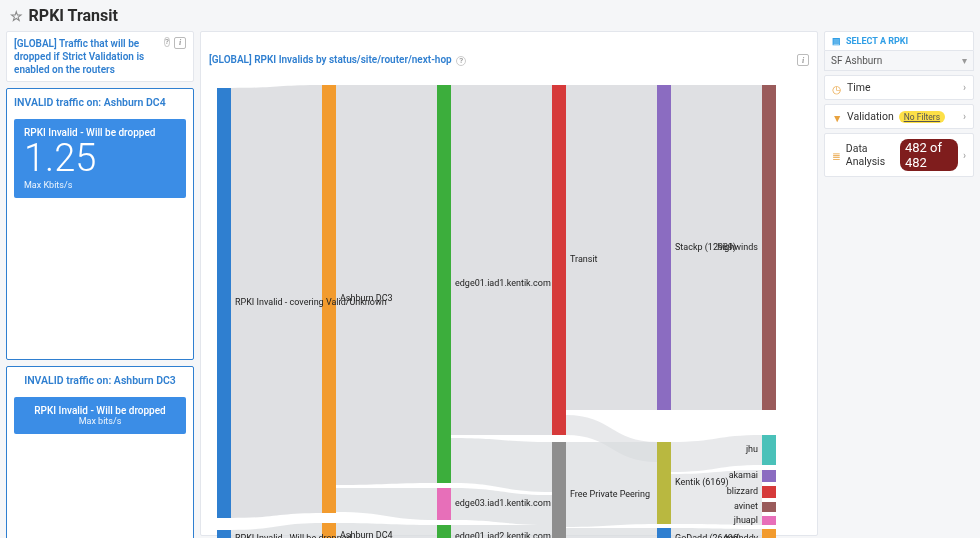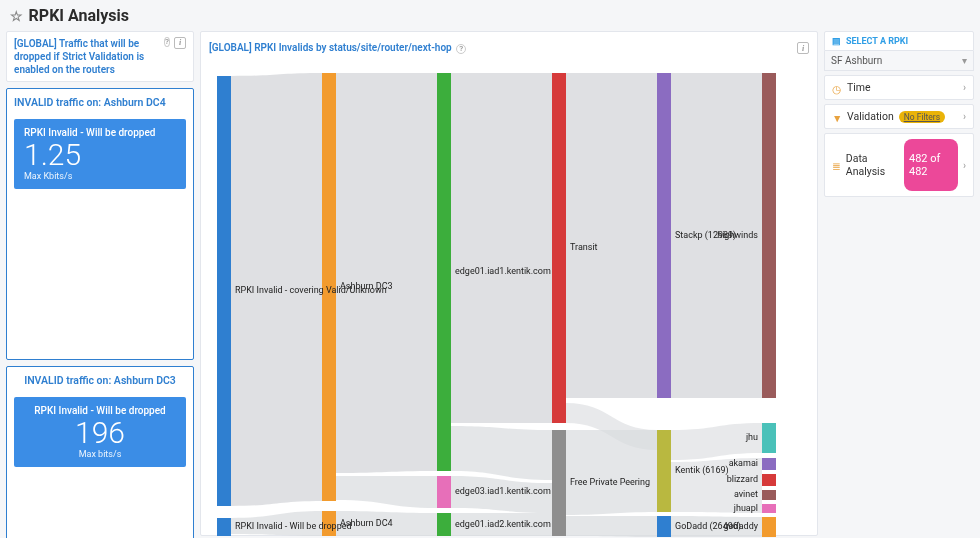--- a/index.html
+++ b/index.html
@@ -21,21 +21,21 @@
     align-items: center;
     gap: 6px;
   }
   .star { color: #888; font-size: 14px; }
   .layout {
     display: flex;
     gap: 6px;
     padding: 0 6px;
   }
   .col-left { width: 188px; flex-shrink: 0; display: flex; flex-direction: column; gap: 6px; }
-  .col-main { flex: 1; background: #fff; border: 1px solid #e3e6ec; border-radius: 2px; padding: 8px 6px; height: 505px; }
+  .col-main { flex: 1; background: #fff; border: 1px solid #e3e6ec; border-radius: 2px; padding: 20px 6px; height: 505px; }
   .col-right { width: 150px; flex-shrink: 0; display: flex; flex-direction: column; gap: 4px; }
 
   .panel {
     background: #fff;
     border: 1px solid #e3e6ec;
     border-radius: 2px;
     padding: 5px 7px;
   }
   .panel.blue { border: 1.5px solid #2f7fd0; }
   .panel-title {
@@ -73,21 +73,21 @@
     margin-left: 2px;
   }
   .metric-card {
     background: #3b8de6;
     color: #fff;
     padding: 8px 10px;
     border-radius: 2px;
     margin: 6px 0;
   }
   .metric-title { font-size: 10px; font-weight: 500; }
-  .metric-value { font-size: 30px; font-weight: 300; line-height: 1.1; }
+  .metric-value { font-size: 38px; font-weight: 300; line-height: 1.1; }
   .metric-unit { font-size: 9px; opacity: 0.9; }
   .invalid-head { font-size: 10.5px; color: #2f7fd0; font-weight: 600; padding: 2px 0 4px; }
 
   .main-title { font-size: 10px; color: #2f7fd0; font-weight: 600; display:flex; justify-content:space-between; align-items:center; padding: 2px 2px 4px;}
   .sankey { position: relative; width: 100%; height: 480px; }
   .sankey svg { width: 100%; height: 100%; }
   .node-label {
     position: absolute;
     font-size: 9px;
     color: #222;
@@ -129,46 +129,46 @@
     border: 1px solid #e3e6ec;
     border-top: none;
     padding: 4px 6px;
     font-size: 10px;
     color: #555;
     display: flex;
     justify-content: space-between;
     align-items: center;
   }
   .badge-pill {
-    background: #eab308;
+    background: #fde047;
     border-radius: 8px;
     font-size: 8.5px;
     padding: 1px 5px;
     color: #555;
     text-decoration: underline;
   }
   .badge-blue {
-    background: #ec4899;
+    background: #7f1d1d;
     color: #fff;
     border-radius: 8px;
-    font-size: 11px;
-    padding: 13px 5px;
+    font-size: 13px;
+    padding: 1px 5px;
   }
   .ic { width: 10px; height: 10px; display: inline-block; }
   .ic-clock { color: #e8a23e; }
   .ic-filter { color: #e8a23e; }
   .ic-data { color: #e8a23e; }
   .ic-site { color: #2f9ee6; }
 </style>
 </head>
 <body>
 
 <div class="header">
   <span class="star">☆</span>
-  <span>RPKI Analysis</span>
+  <span>RPKI Transit</span>
 </div>
 
 <div class="layout">
 
   <div class="col-left">
     <div class="panel">
       <div class="panel-title">
         <span>[GLOBAL] Traffic that will be dropped if Strict Validation is enabled on the routers</span>
         <span class="q-icon">?</span>
         <span class="info-icon">i</span>
@@ -181,21 +181,20 @@
         <div class="metric-title">RPKI Invalid - Will be dropped</div>
         <div class="metric-value">1.25</div>
         <div class="metric-unit">Max Kbits/s</div>
       </div>
     </div>
 
     <div class="panel blue" style="height:260px;text-align:center;">
       <div class="invalid-head">INVALID traffic on: Ashburn DC3</div>
       <div class="metric-card">
         <div class="metric-title">RPKI Invalid - Will be dropped</div>
-        <div class="metric-value">196</div>
         <div class="metric-unit">Max bits/s</div>
       </div>
     </div>
   </div>
 
   <div class="col-main">
     <div class="main-title">
       <span>
         <span>[GLOBAL] RPKI Invalids by status/site/router/next-hop</span>
         <span class="q-icon">?</span>

